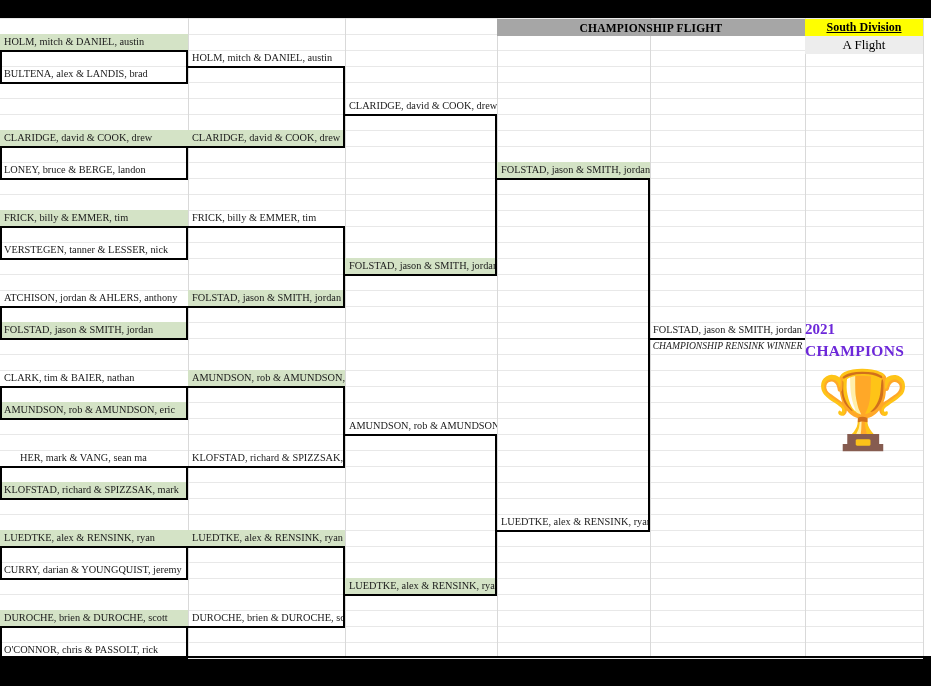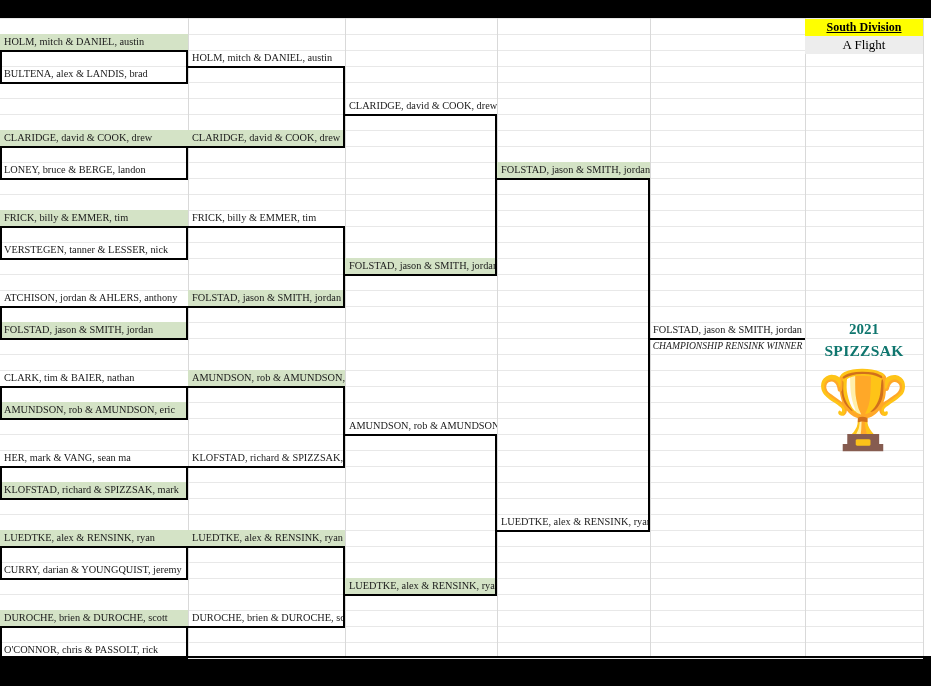--- a/index.html
+++ b/index.html
@@ -57,22 +57,22 @@
   .slot.ctr{text-align:center;padding-left:0;padding-right:0;}
   .slot.ital{font-style:italic;font-size:9.6px;}
 
   
   .bk{position:absolute;background:#000000;}
   .bk.h{height:2px;}
   .bk.v{width:2px;}
 
   
   .champ-year,.champ-word{
-    position:absolute;left:805px;width:118px;text-align:center;
-    font-weight:bold;color:#0f766e;
+    position:absolute;left:805px;width:118px;text-align:left;
+    font-weight:bold;color:#6d28d9;
   }
   .champ-year{top:320px;height:18px;line-height:18px;font-size:15px;}
   .champ-word{top:341px;height:20px;line-height:20px;font-size:15.5px;letter-spacing:.3px;}
   .trophy{
     position:absolute;left:805px;top:360px;width:118px;height:100px;
     display:flex;align-items:center;justify-content:center;
     font-size:76px;line-height:1;user-select:none;
   }
 </style>
 </head>
@@ -126,39 +126,40 @@
       <div class="hline" style="top: 624px;"></div>
       <div class="hline" style="top: 640px;"></div>
       <div class="vline" style="left: 188px;"></div>
       <div class="vline" style="left: 345px;"></div>
       <div class="vline" style="left: 497px;"></div>
       <div class="vline" style="left: 650px;"></div>
       <div class="vline" style="left: 805px;"></div>
       <div class="vline" style="left: 923px;"></div>
     </div>
 
+  <div class="hdr hdr-champ">CHAMPIONSHIP FLIGHT</div>
   <div class="hdr hdr-div">South Division</div>
   <div class="hdr hdr-flight">A Flight</div>
 
   <div class="champ-year">2021</div>
-  <div class="champ-word">SPIZZSAK</div>
+  <div class="champ-word">CHAMPIONS</div>
   <div class="trophy">🏆</div>
 
   <div id="bracket-layer">
       <div class="slot win" style="left: 0px; width: 188px; top: 34px;">HOLM, mitch &amp; DANIEL, austin</div>
       <div class="slot" style="left: 0px; width: 188px; top: 66px;">BULTENA, alex &amp; LANDIS, brad</div>
       <div class="slot win" style="left: 0px; width: 188px; top: 130px;">CLARIDGE, david &amp; COOK, drew</div>
       <div class="slot" style="left: 0px; width: 188px; top: 162px;">LONEY, bruce &amp; BERGE, landon</div>
       <div class="slot win" style="left: 0px; width: 188px; top: 210px;">FRICK, billy &amp; EMMER, tim</div>
       <div class="slot" style="left: 0px; width: 188px; top: 242px;">VERSTEGEN, tanner &amp; LESSER, nick</div>
       <div class="slot" style="left: 0px; width: 188px; top: 290px;">ATCHISON, jordan &amp; AHLERS, anthony</div>
       <div class="slot win" style="left: 0px; width: 188px; top: 322px;">FOLSTAD, jason &amp; SMITH, jordan</div>
       <div class="slot" style="left: 0px; width: 188px; top: 370px;">CLARK, tim &amp; BAIER, nathan</div>
       <div class="slot win" style="left: 0px; width: 188px; top: 402px;">AMUNDSON, rob &amp; AMUNDSON, eric</div>
-      <div class="slot" style="left: 0px; width: 188px; top: 450px;">HER, mark &amp; VANG, sean ma</div>
+      <div class="slot" style="left: 16px; width: 188px; top: 450px;">HER, mark &amp; VANG, sean ma</div>
       <div class="slot win" style="left: 0px; width: 188px; top: 482px;">KLOFSTAD, richard &amp; SPIZZSAK, mark</div>
       <div class="slot win" style="left: 0px; width: 188px; top: 530px;">LUEDTKE, alex &amp; RENSINK, ryan</div>
       <div class="slot" style="left: 0px; width: 188px; top: 562px;">CURRY, darian &amp; YOUNGQUIST, jeremy</div>
       <div class="slot win" style="left: 0px; width: 188px; top: 610px;">DUROCHE, brien &amp; DUROCHE, scott</div>
       <div class="slot" style="left: 0px; width: 188px; top: 642px;">O'CONNOR, chris &amp; PASSOLT, rick</div>
       <div class="bk h" style="left: 0px; top: 50px; width: 188px;"></div>
       <div class="bk h" style="left: 0px; top: 82px; width: 188px;"></div>
       <div class="bk v" style="left: 0px; top: 50px; height: 34px;"></div>
       <div class="bk v" style="left: 186px; top: 50px; height: 34px;"></div>
       <div class="bk h" style="left: 0px; top: 146px; width: 188px;"></div>

